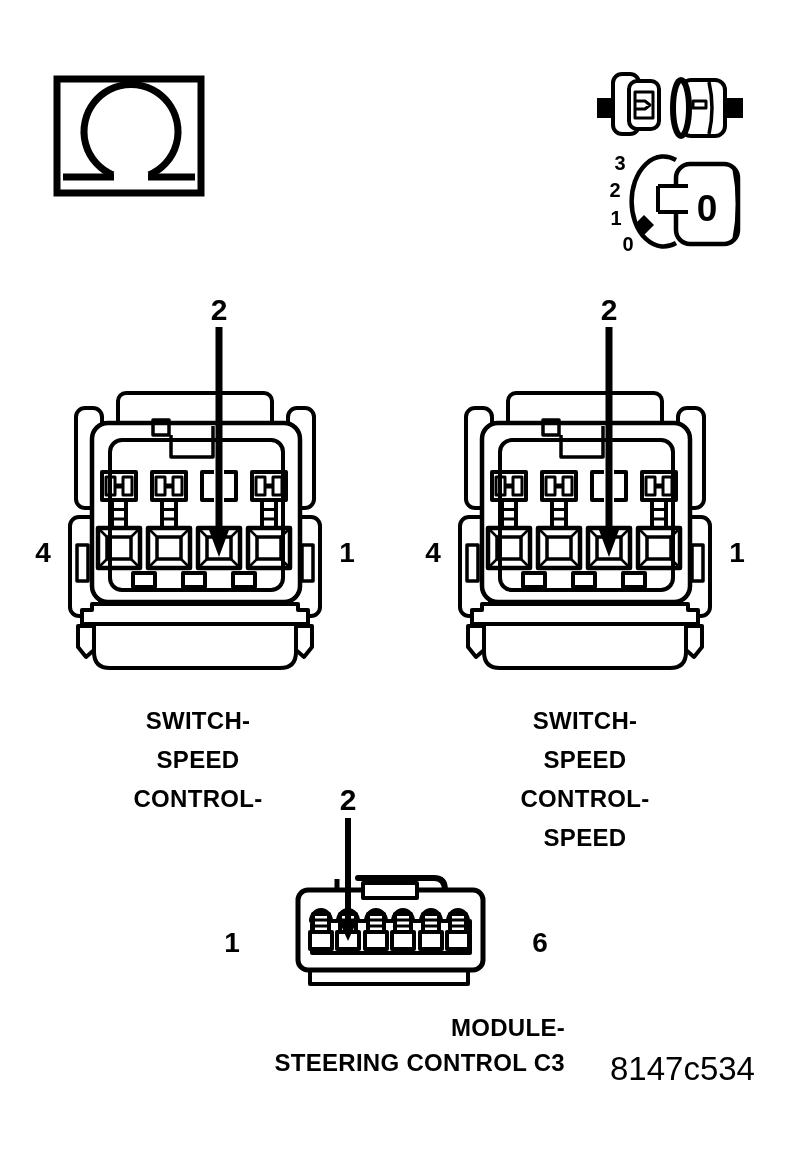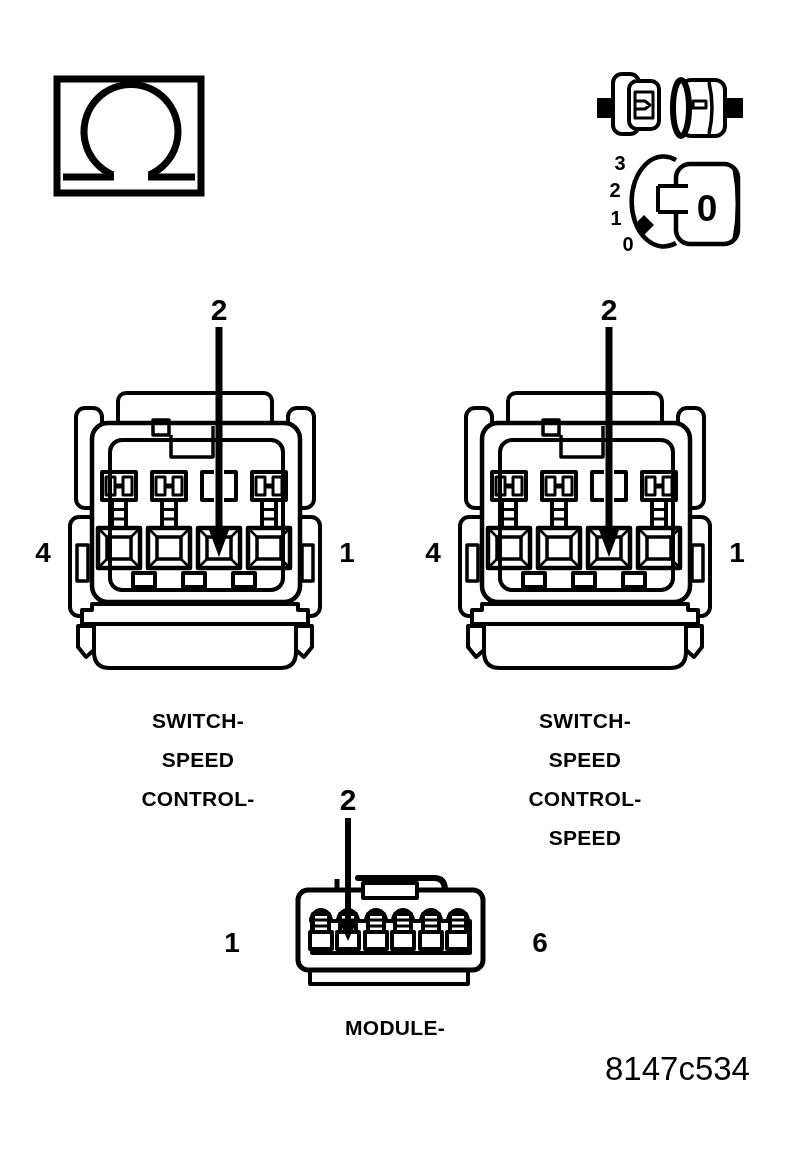--- a/index.html
+++ b/index.html
@@ -1,22 +1,22 @@
 <!DOCTYPE html>
 <html><head>
 <meta charset="utf-8">
 <style>
   html,body{margin:0;padding:0;background:#fff;}
   .canvas{position:relative;width:787px;height:1156px;background:#fff;overflow:hidden;
           font-family:"Liberation Sans",sans-serif;color:#000;}
   .abs{position:absolute;}
-  .connector-label{position:absolute;text-align:center;font-weight:bold;font-size:21px;
+  .connector-label{position:absolute;text-align:center;font-weight:bold;font-size:24px;
                    line-height:39px;letter-spacing:.3px;color:#000;}
-  .module-label{line-height:35px;}
-  .figure-id{position:absolute;font-size:33px;font-weight:normal;color:#000;text-align:left;}
+  .module-label{line-height:35px;text-align:right;}
+  .figure-id{position:absolute;font-size:33px;font-weight:normal;color:#000;text-align:center;}
   svg text{font-family:"Liberation Sans",sans-serif;font-weight:bold;fill:#000;}
 </style>
 </head>
 <body>
 
 <div class="canvas">
 
   <svg width="0" height="0" style="position:absolute" aria-hidden="true">
     <defs>
       <g id="fourpin-sym" fill="none" stroke="#000" stroke-width="4" stroke-linejoin="round">
@@ -222,17 +222,18 @@
 
   <div class="connector-label" style="left:465px;top:701px;width:240px">
     <div>SWITCH-</div>
     <div>SPEED</div>
     <div>CONTROL-</div>
     <div>SPEED</div>
   </div>
 
   <div class="connector-label module-label" style="left:225px;top:1010px;width:340px">
     <div>MODULE-</div>
+    <div>STEERING CONTROL C3</div>
   </div>
 
   <div class="figure-id" style="left:605px;top:1050px;width:155px">8147c534</div>
 
 </div>
 
 </body></html>

